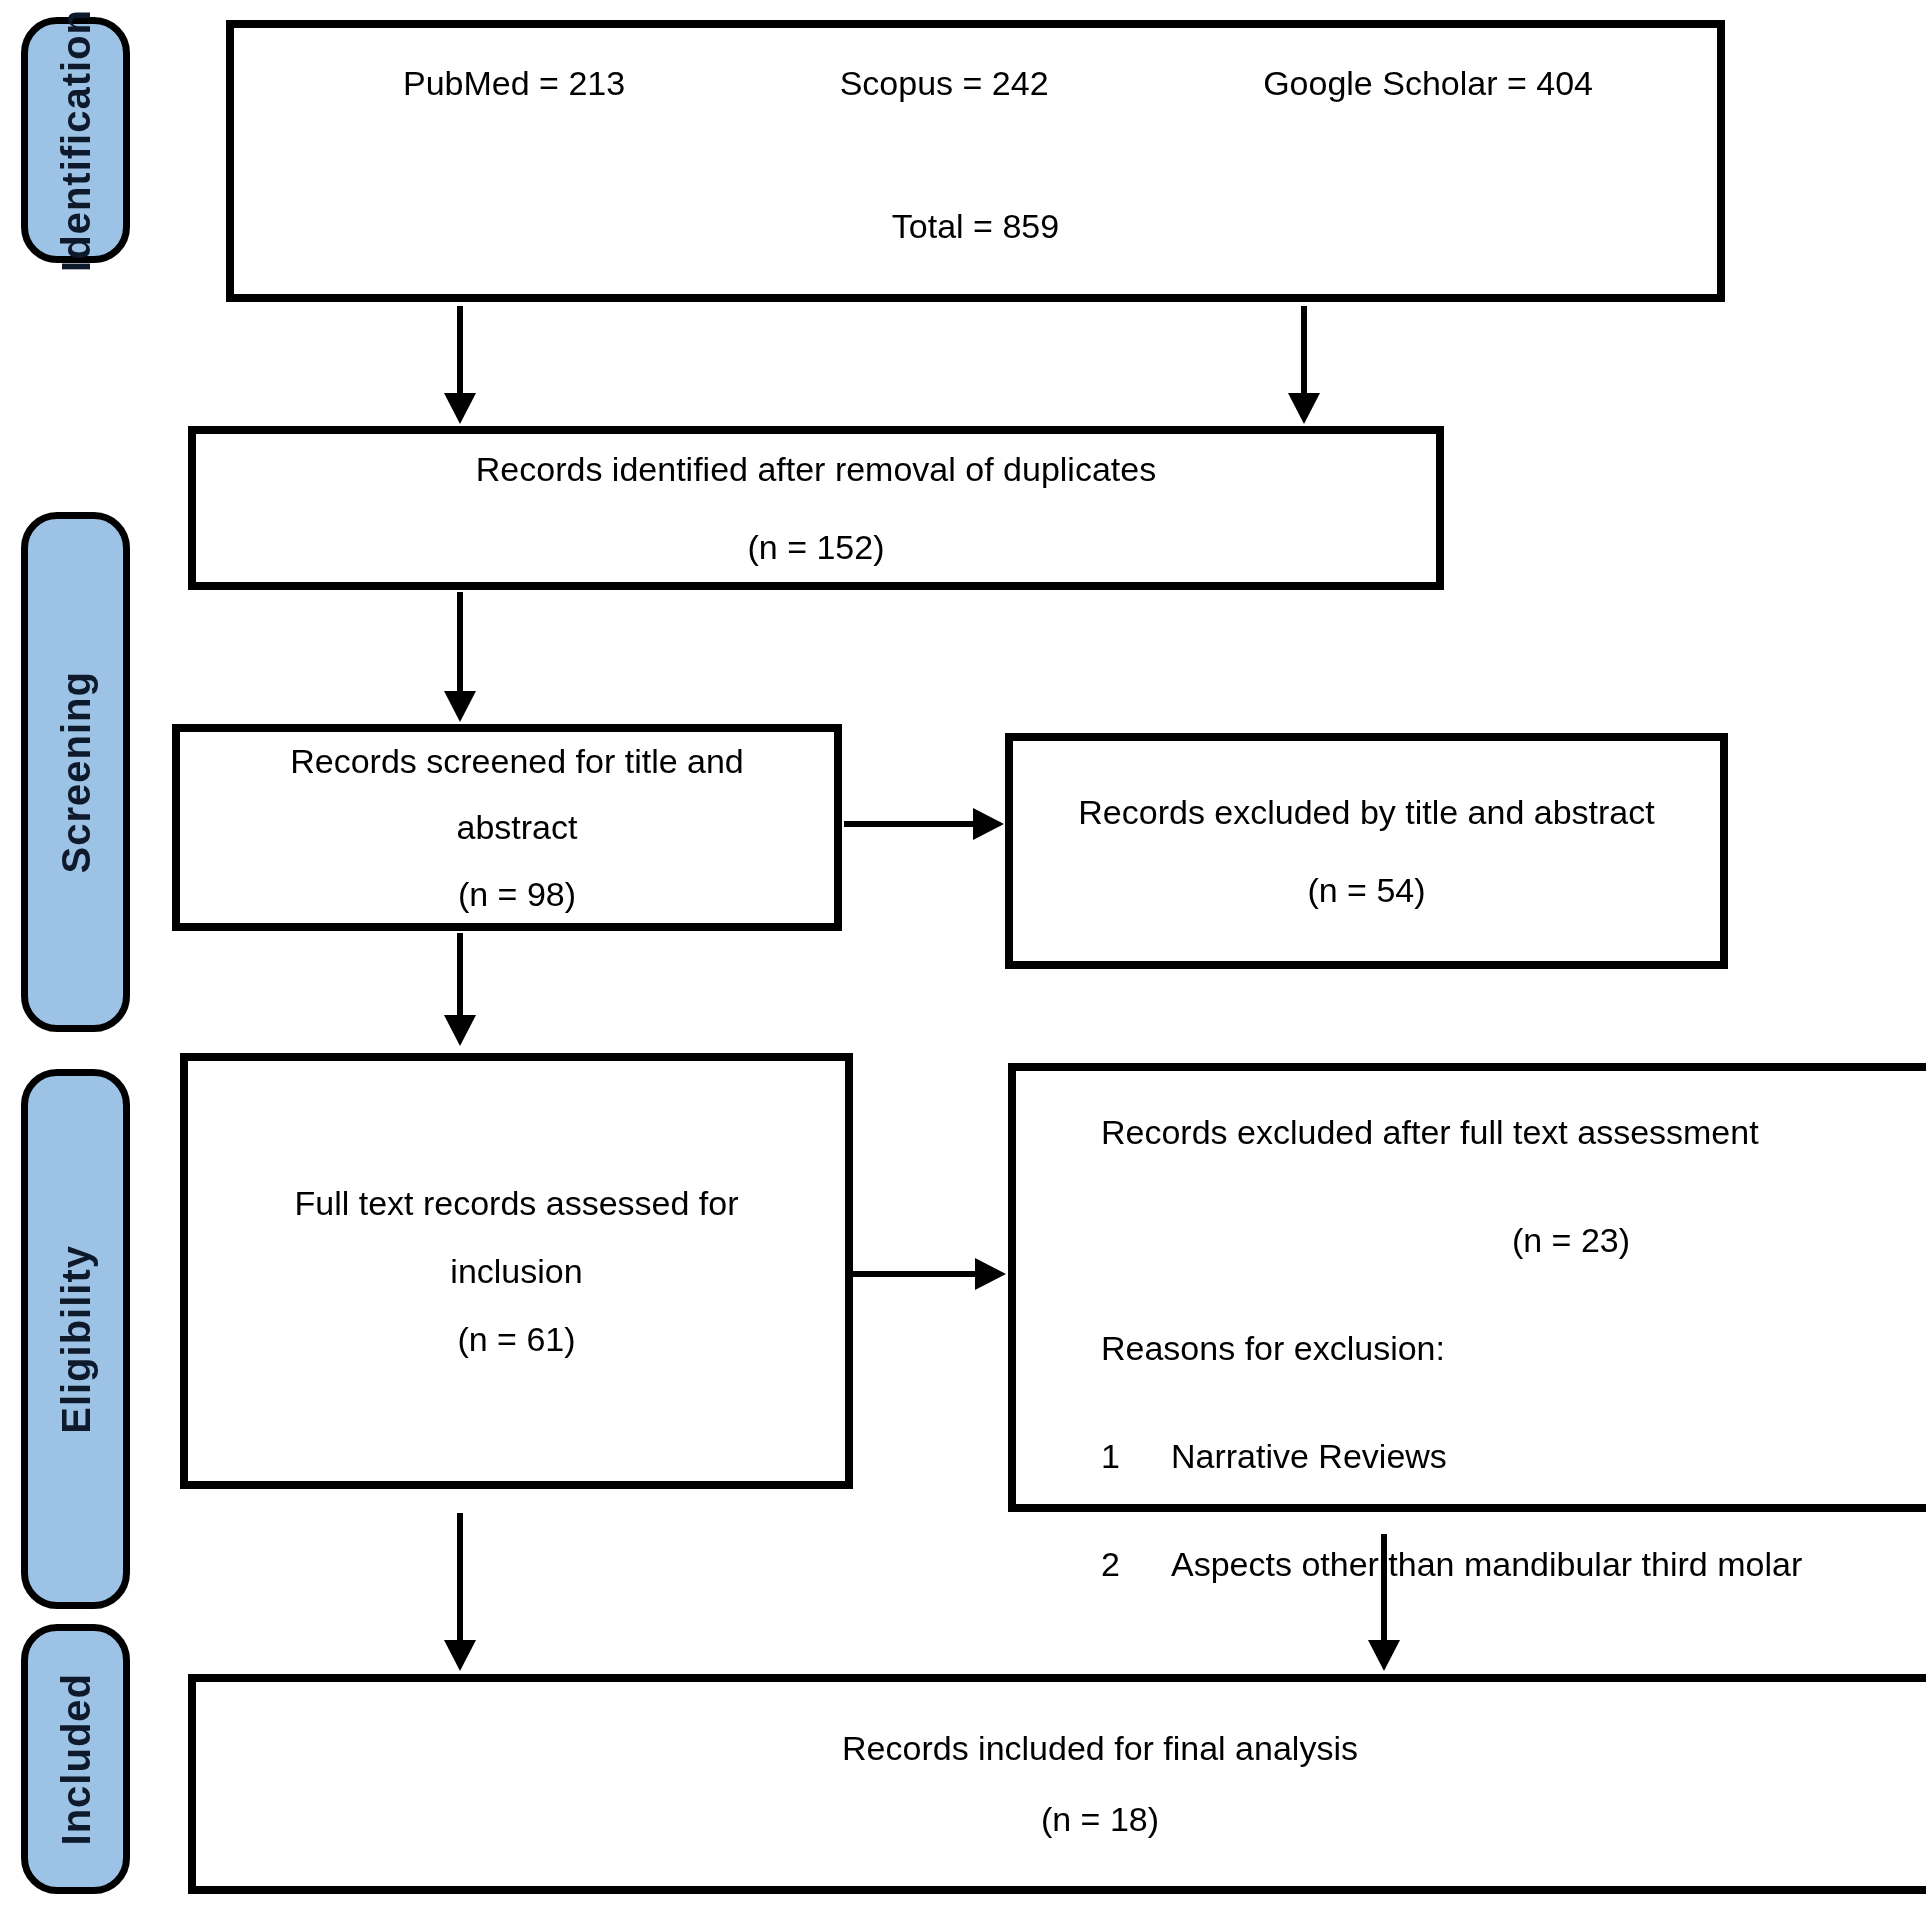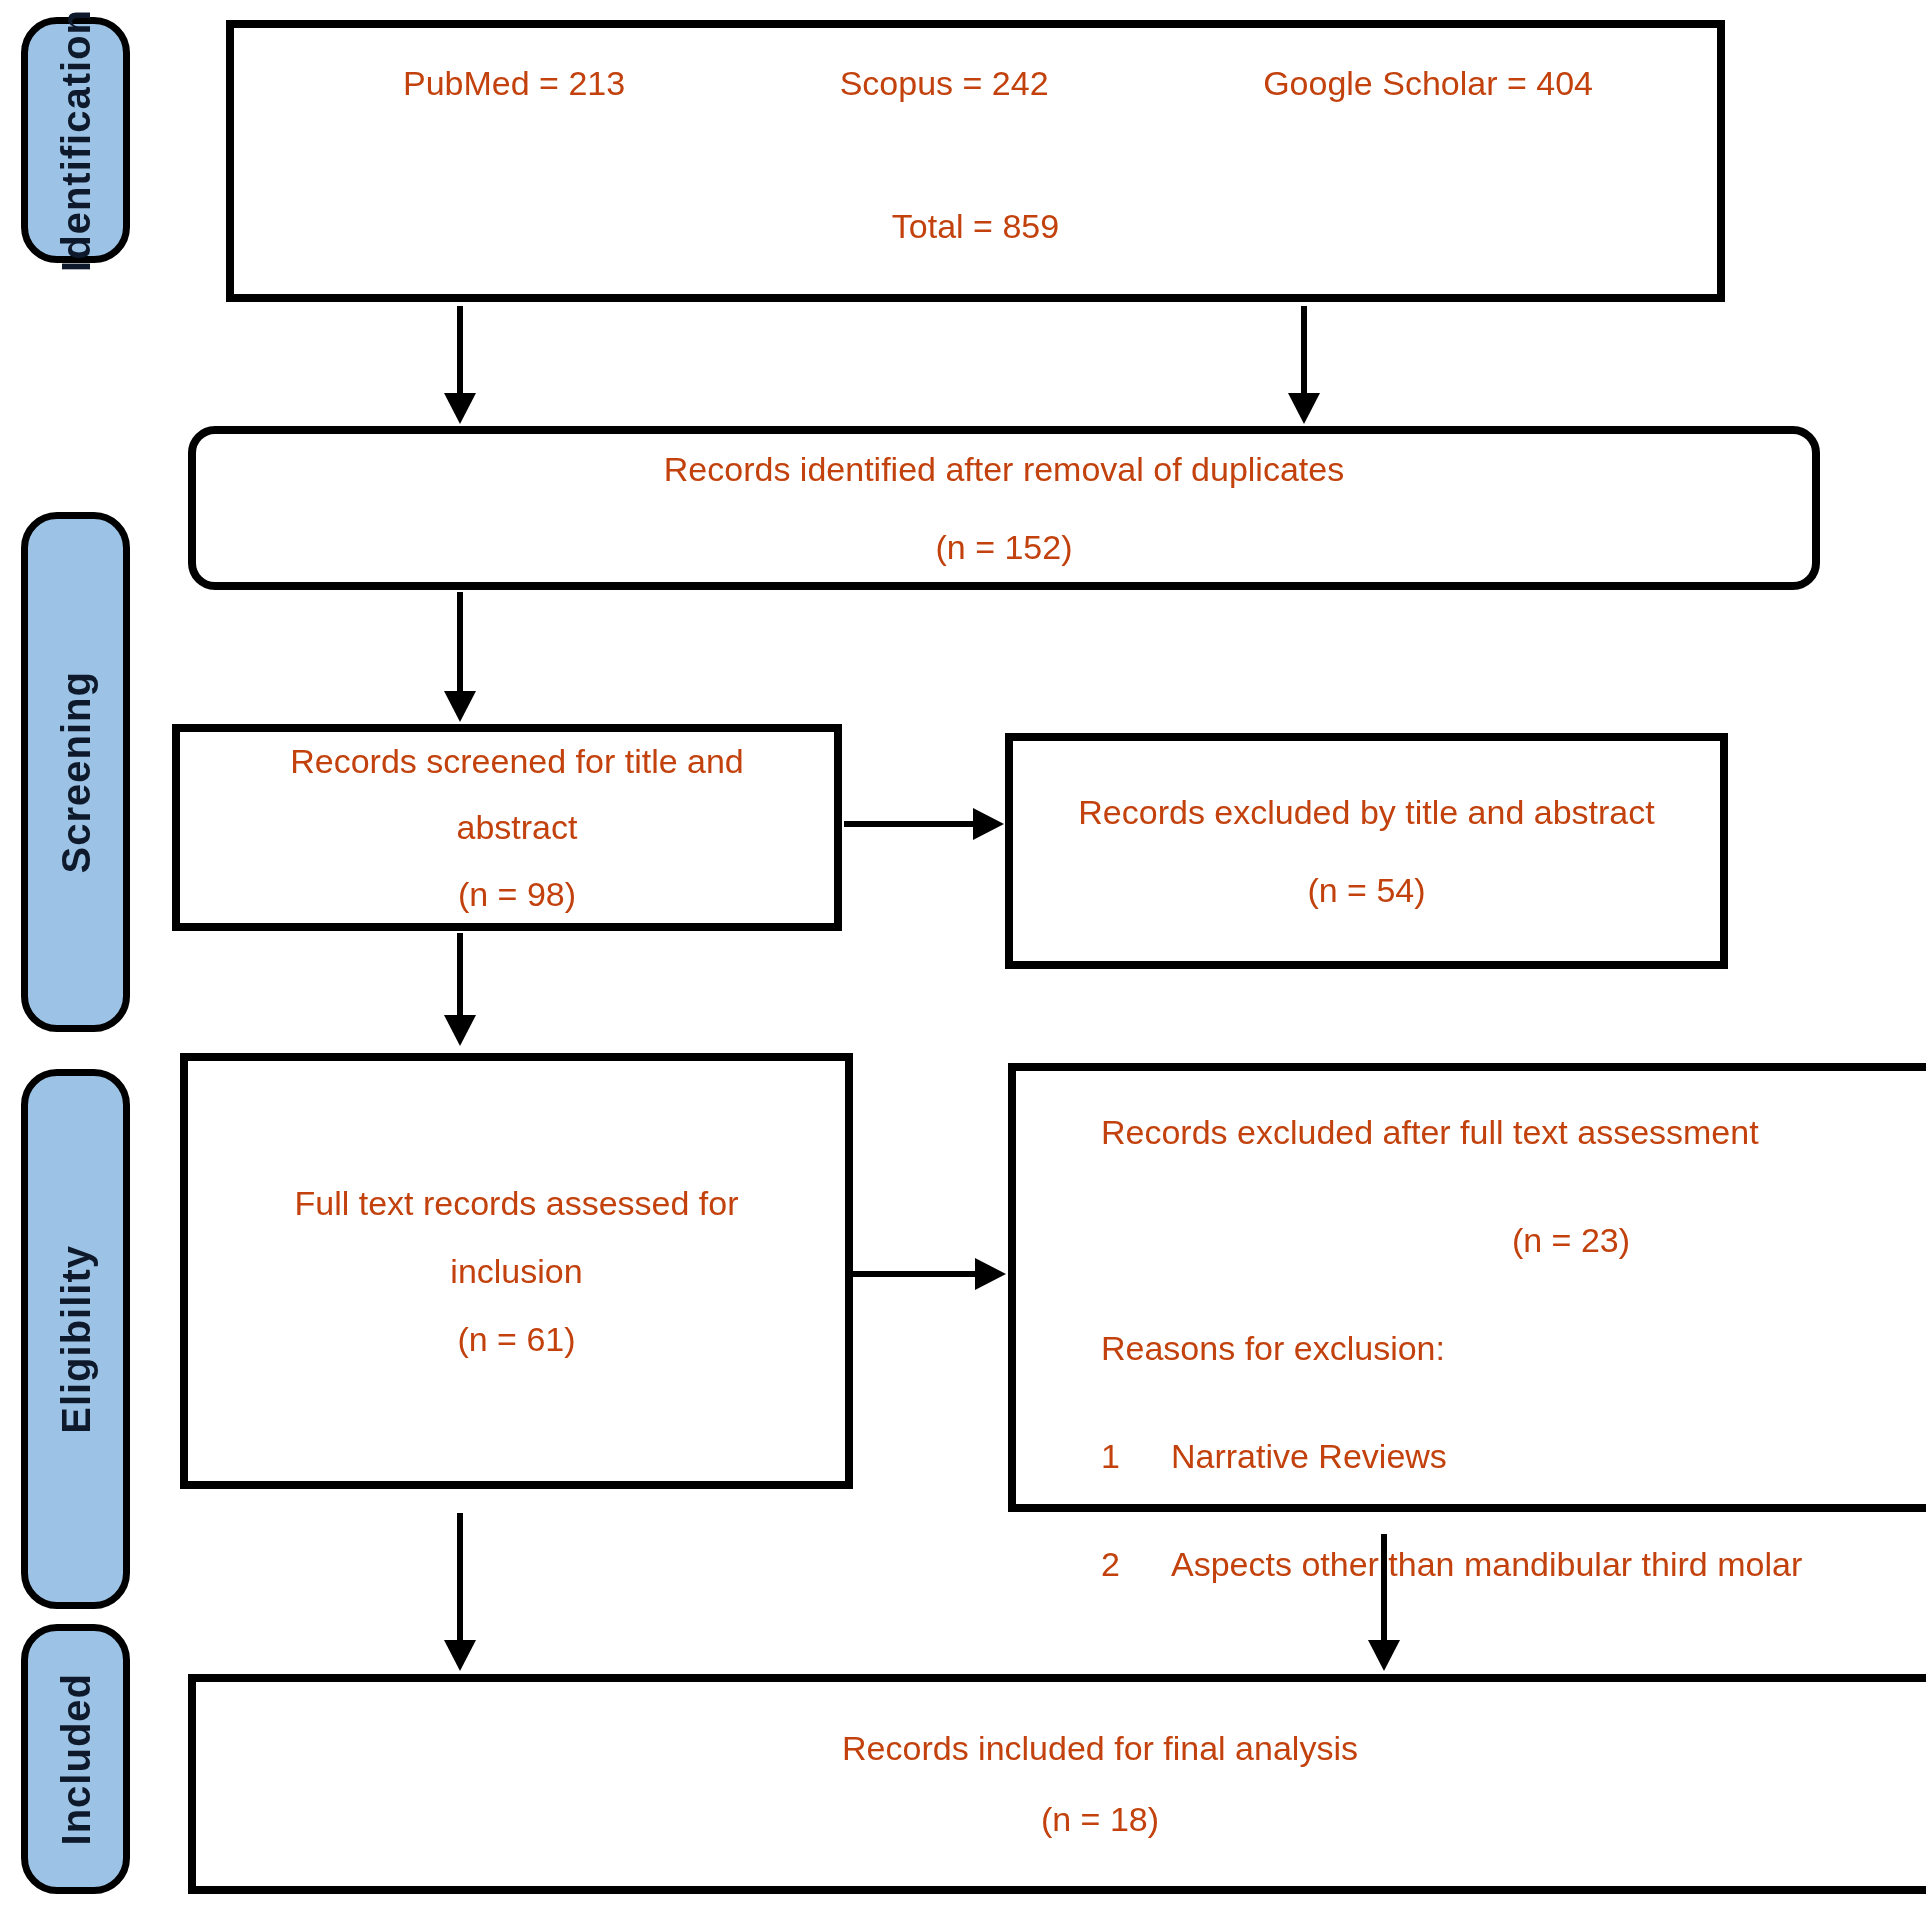--- a/index.html
+++ b/index.html
@@ -44,42 +44,42 @@
     background: #ffffff;
     border: 8px solid #000000;
     box-sizing: border-box;
     display: flex;
     flex-direction: column;
     align-items: center;
     justify-content: center;
     text-align: center;
     font-size: 34px;
     line-height: 2.1;
-    color: #c2410c;
+    color: #000000;
   }
 
   #box-sources {
     left: 226px; top: 20px; width: 1499px; height: 282px;
     justify-content: flex-start;
     align-items: stretch;
     padding-top: 35px;
   }
   .sources-row {
     display: flex;
     justify-content: space-between;
     padding: 0 124px 0 169px;
     line-height: 1.2;
   }
   .total-row {
     margin-top: 102px;
     text-align: center;
     line-height: 1.2;
   }
 
-  #box-duplicates  { left: 188px;  top: 426px;  width: 1632px; height: 164px; line-height: 2.3; border-radius: 27px; }
+  #box-duplicates  { left: 188px;  top: 426px;  width: 1256px; height: 164px; line-height: 2.3; }
   #box-screened    { left: 172px;  top: 724px; width: 670px; height: 207px; line-height: 1.95; padding-left: 20px; }
   #box-excluded-ta { left: 1005px; top: 733px; width: 723px; height: 236px; line-height: 2.3; }
   #box-fulltext    { left: 172px;  top: 1053px; width: 673px; height: 436px; line-height: 2.0; margin-left: 8px; }
   #box-included    { left: 188px;  top: 1674px; width: 1824px; height: 220px; line-height: 2.1; }
 
   #box-excluded-ft {
     left: 1008px; top: 1063px; width: 1076px; height: 449px;
     align-items: stretch;
     justify-content: flex-start;
     text-align: left;

